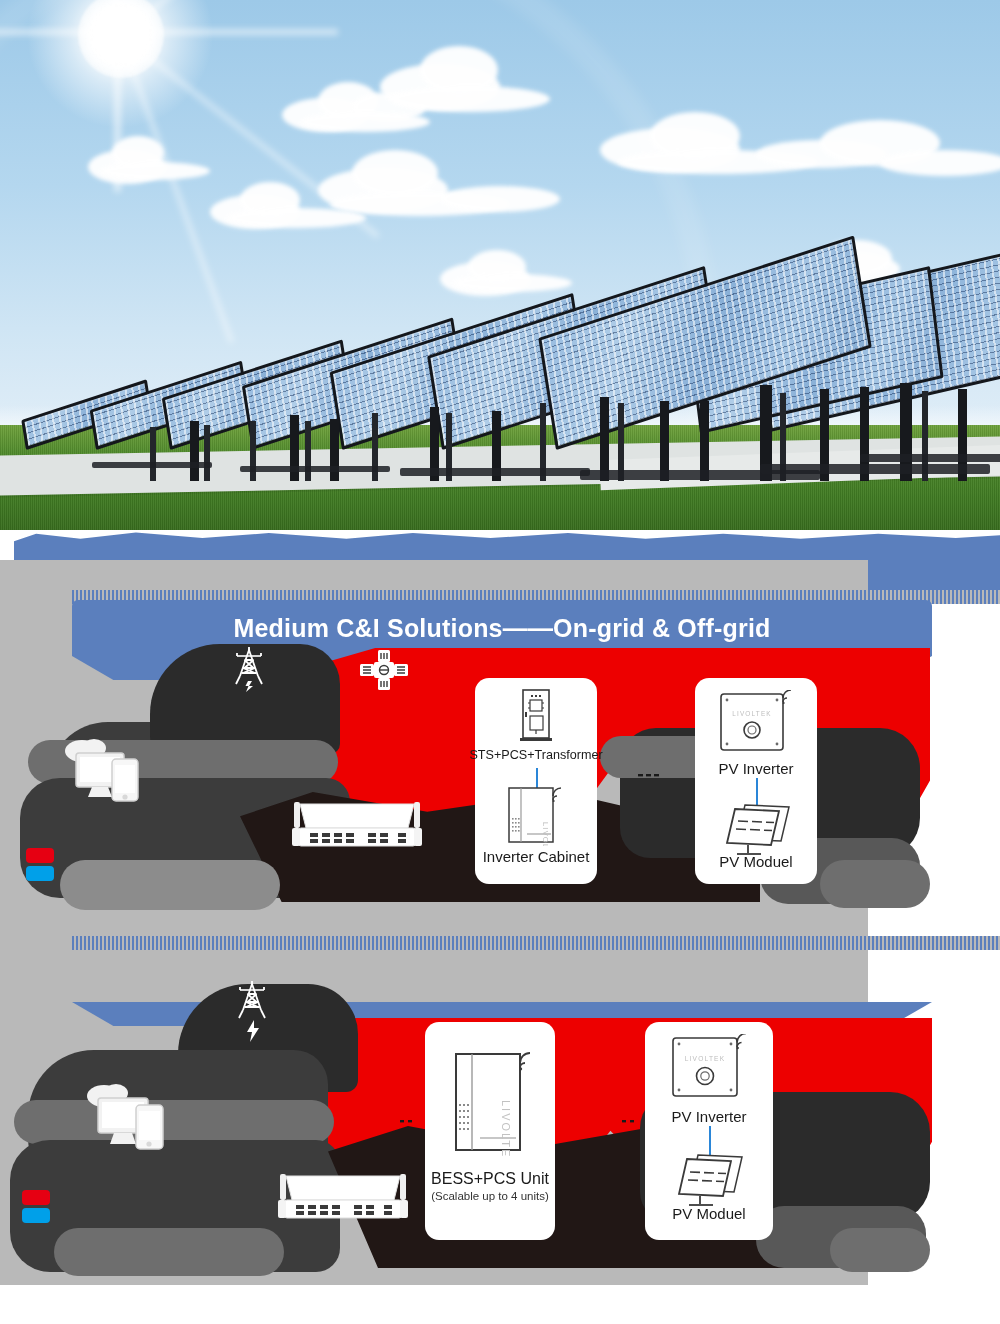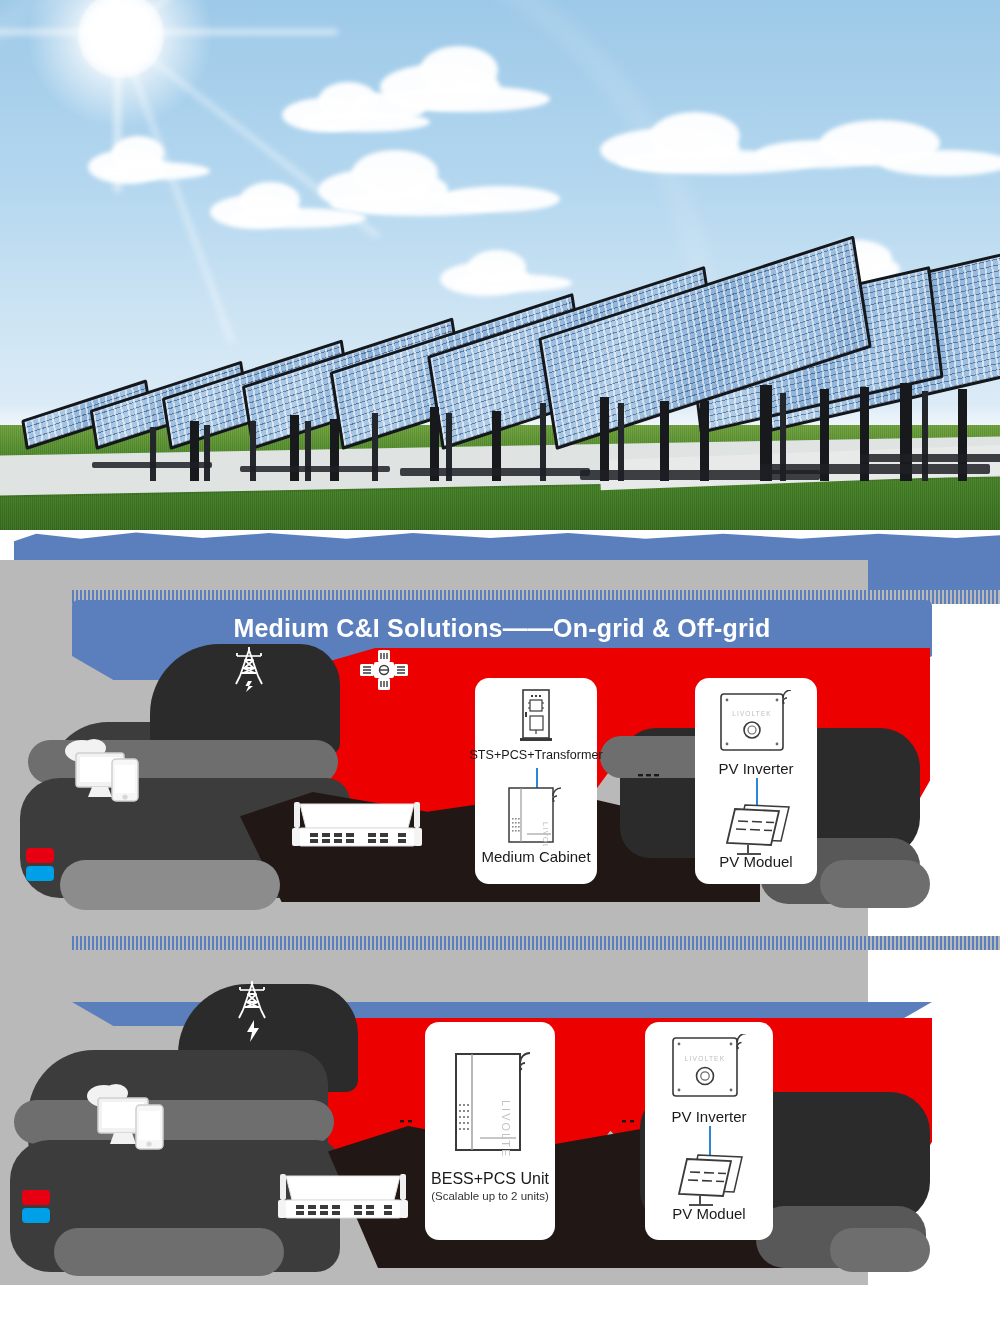--- a/index.html
+++ b/index.html
@@ -437,21 +437,21 @@
               <rect x="13" y="46" width="1.6" height="1.6"></rect>
           </g>
           <text x="38" y="38" transform="rotate(90 38 38)" font-family="Liberation Sans, sans-serif" font-size="7.5" fill="#bcbcbc" letter-spacing="1.2">LIVOLTEK</text>
           <g stroke="#3a3a3a" stroke-width="1.5" fill="none" transform="translate(48,6)">
             <path d="M0 10 A4 4 0 0 1 4 6"></path>
             <path d="M0 6 A8 8 0 0 1 8 -2"></path>
             <circle cx="0.6" cy="11" r="1.1" fill="#3a3a3a" stroke="none"></circle>
           </g>
         </svg>
       </div>
-      <div class="card-label" style="margin-top:24px;">Medium Cabinet</div>
+      <div class="card-label" style="margin-top:24px;">Inverter Cabinet</div>
     </div>
 
     <div class="card" style="left:695px; top:118px; width:122px; height:206px; padding:12px 6px;">
       <div class="ico" style="position:relative;">
         <svg width="78" height="66" viewBox="0 0 78 66">
           <rect x="4" y="4" width="62" height="56" rx="3" fill="#ffffff" stroke="#3a3a3a" stroke-width="1.6"></rect>
           <g fill="#6a6a6a">
               <circle cx="10" cy="10" r="1.4"></circle>
               <circle cx="60" cy="10" r="1.4"></circle>
               <circle cx="10" cy="54" r="1.4"></circle>
@@ -611,21 +611,21 @@
           </g>
           <text x="54" y="50" transform="rotate(90 54 50)" font-family="Liberation Sans, sans-serif" font-size="11" fill="#c2c2c2" letter-spacing="2">LIVOLTEK</text>
           <g stroke="#3a3a3a" stroke-width="1.8" fill="none" transform="translate(72,6)">
             <path d="M0 12 A5 5 0 0 1 5 7"></path>
             <path d="M0 7 A10 10 0 0 1 10 -3"></path>
             <circle cx="0.8" cy="13" r="1.4" fill="#3a3a3a" stroke="none"></circle>
           </g>
         </svg>
       </div>
       <div class="card-label" style="margin-top:14px; font-size:16px;">BESS+PCS Unit</div>
-      <div class="card-sub" style="margin-top:2px;">(Scalable up to 2 units)</div>
+      <div class="card-sub" style="margin-top:2px;">(Scalable up to 4 units)</div>
     </div>
 
     <div class="card" style="left:645px; top:90px; width:128px; height:218px; padding:12px 6px;">
       <div class="ico" style="position:relative;">
         <svg width="80" height="70" viewBox="0 0 80 70">
           <rect x="4" y="4" width="64" height="58" rx="3" fill="#ffffff" stroke="#3a3a3a" stroke-width="1.6"></rect>
           <g fill="#6a6a6a">
               <circle cx="10" cy="10" r="1.4"></circle>
               <circle cx="62" cy="10" r="1.4"></circle>
               <circle cx="10" cy="56" r="1.4"></circle>

